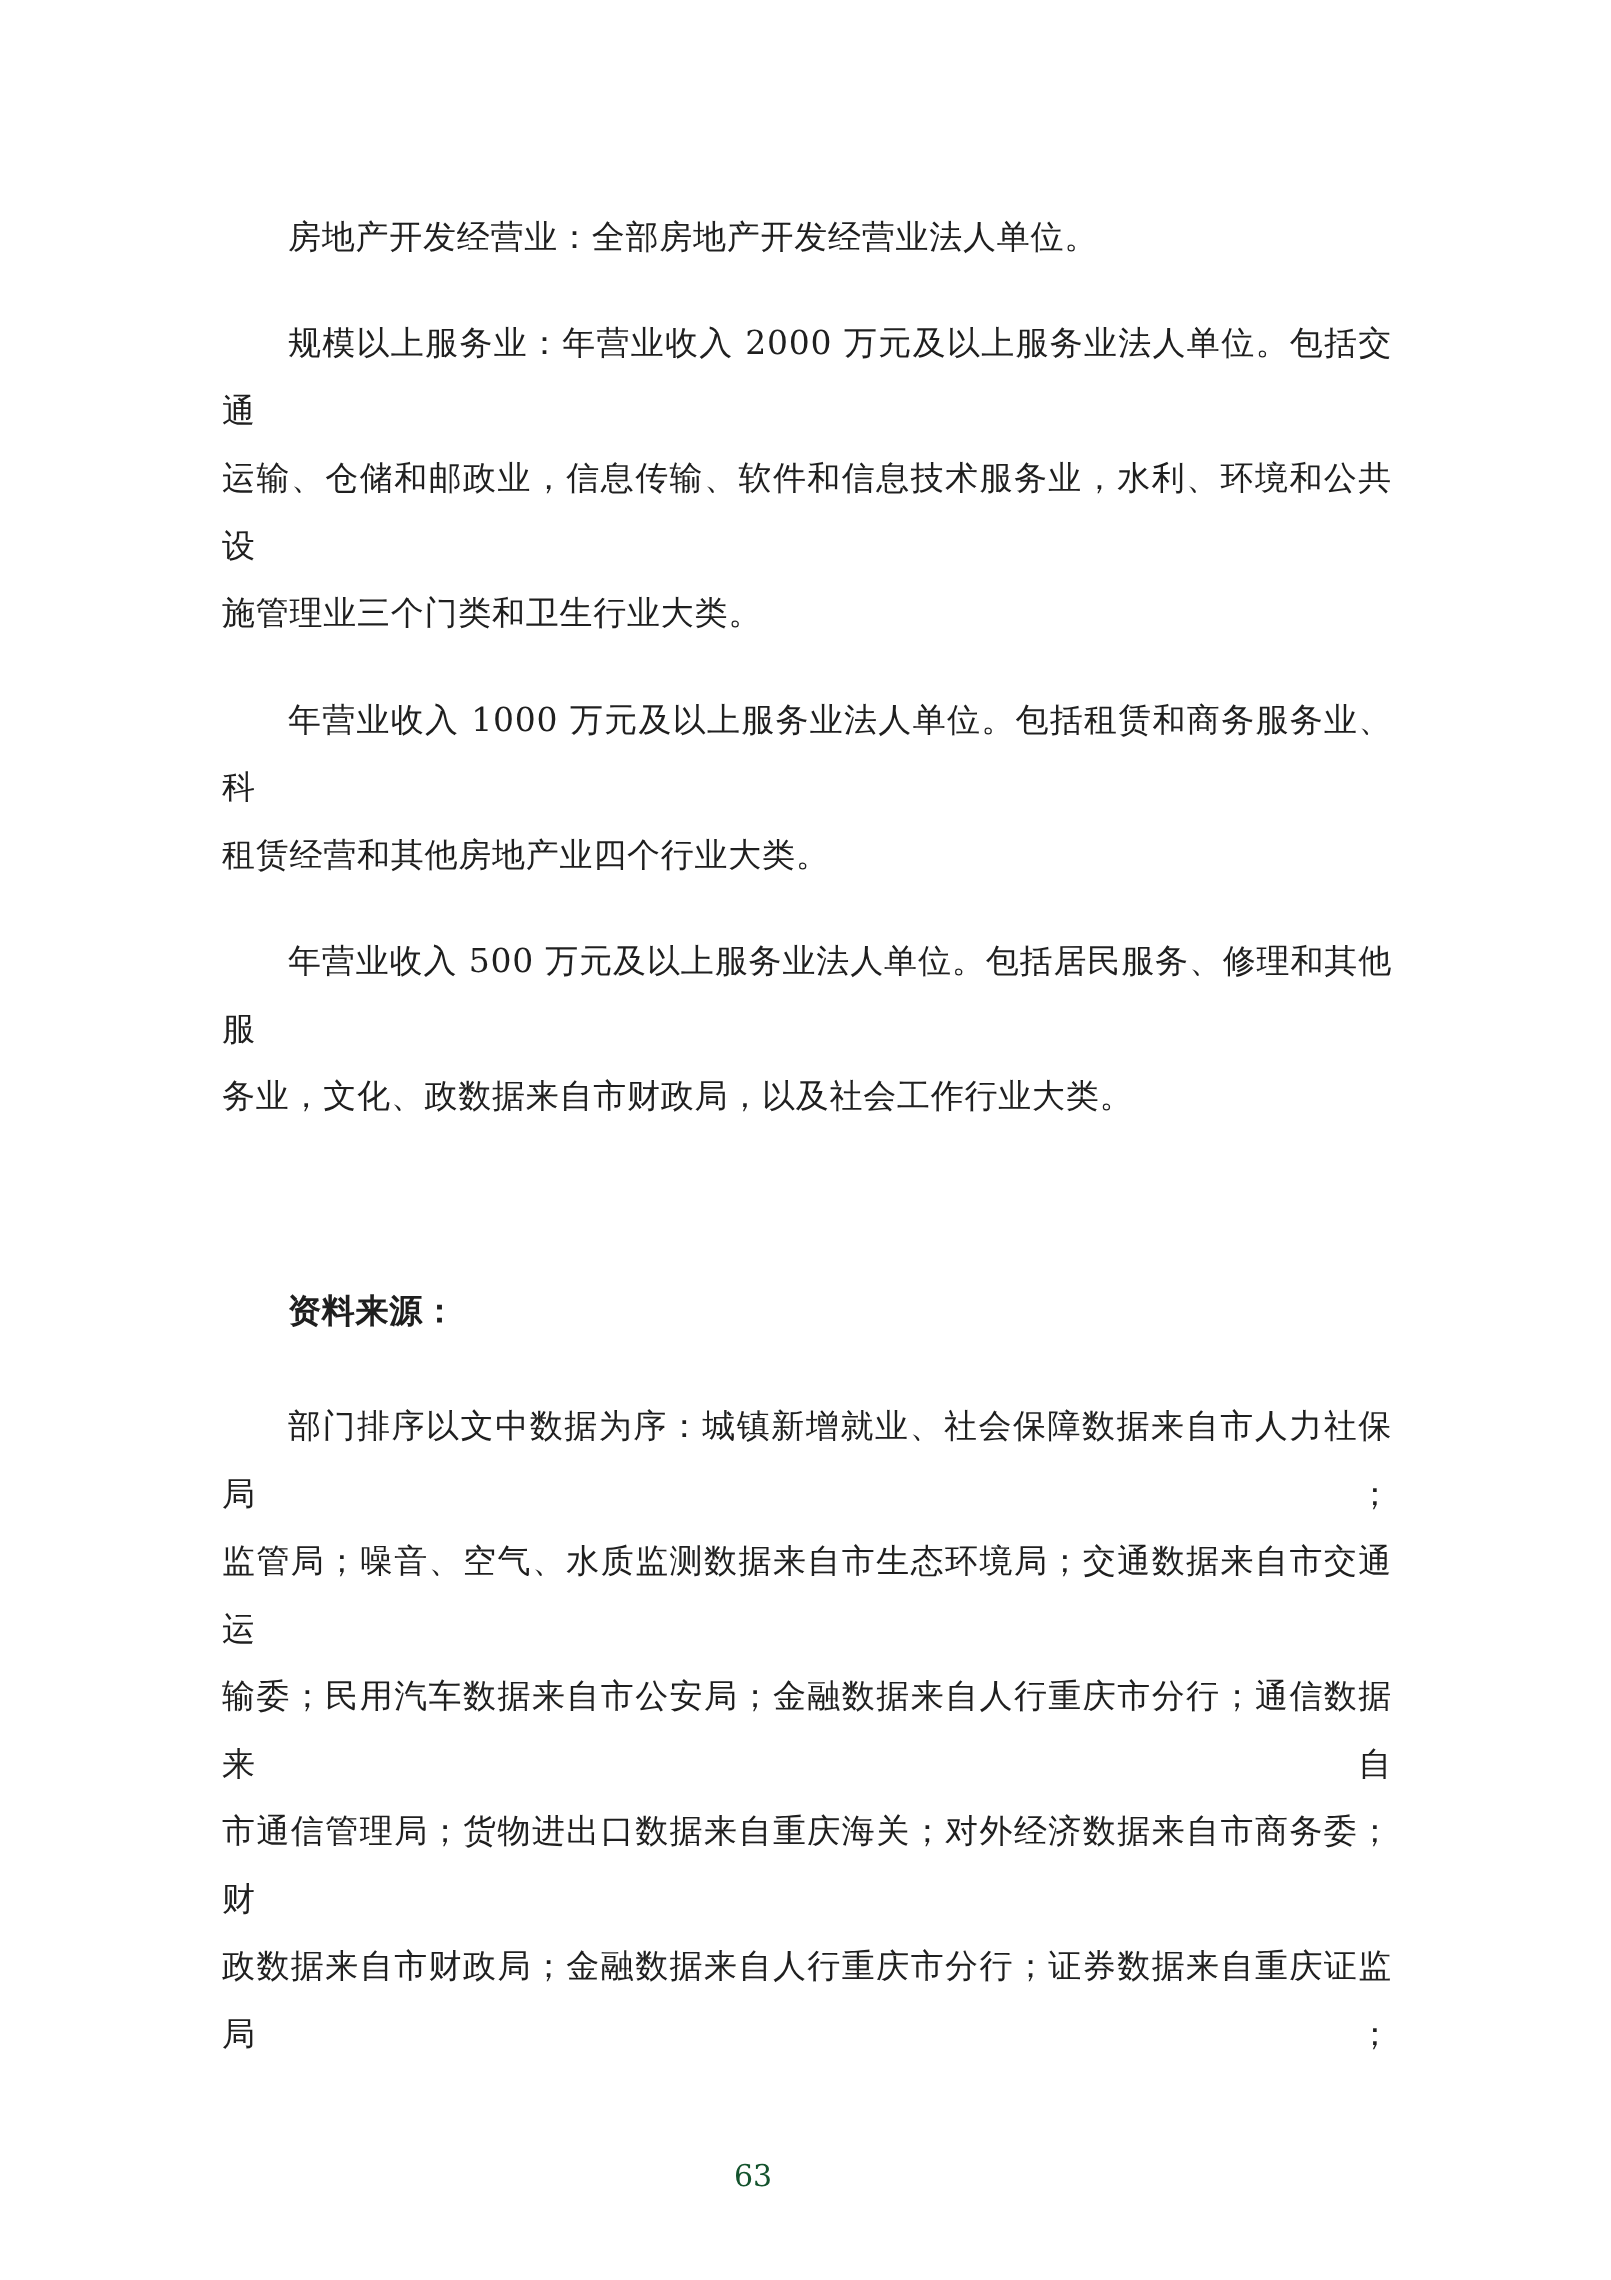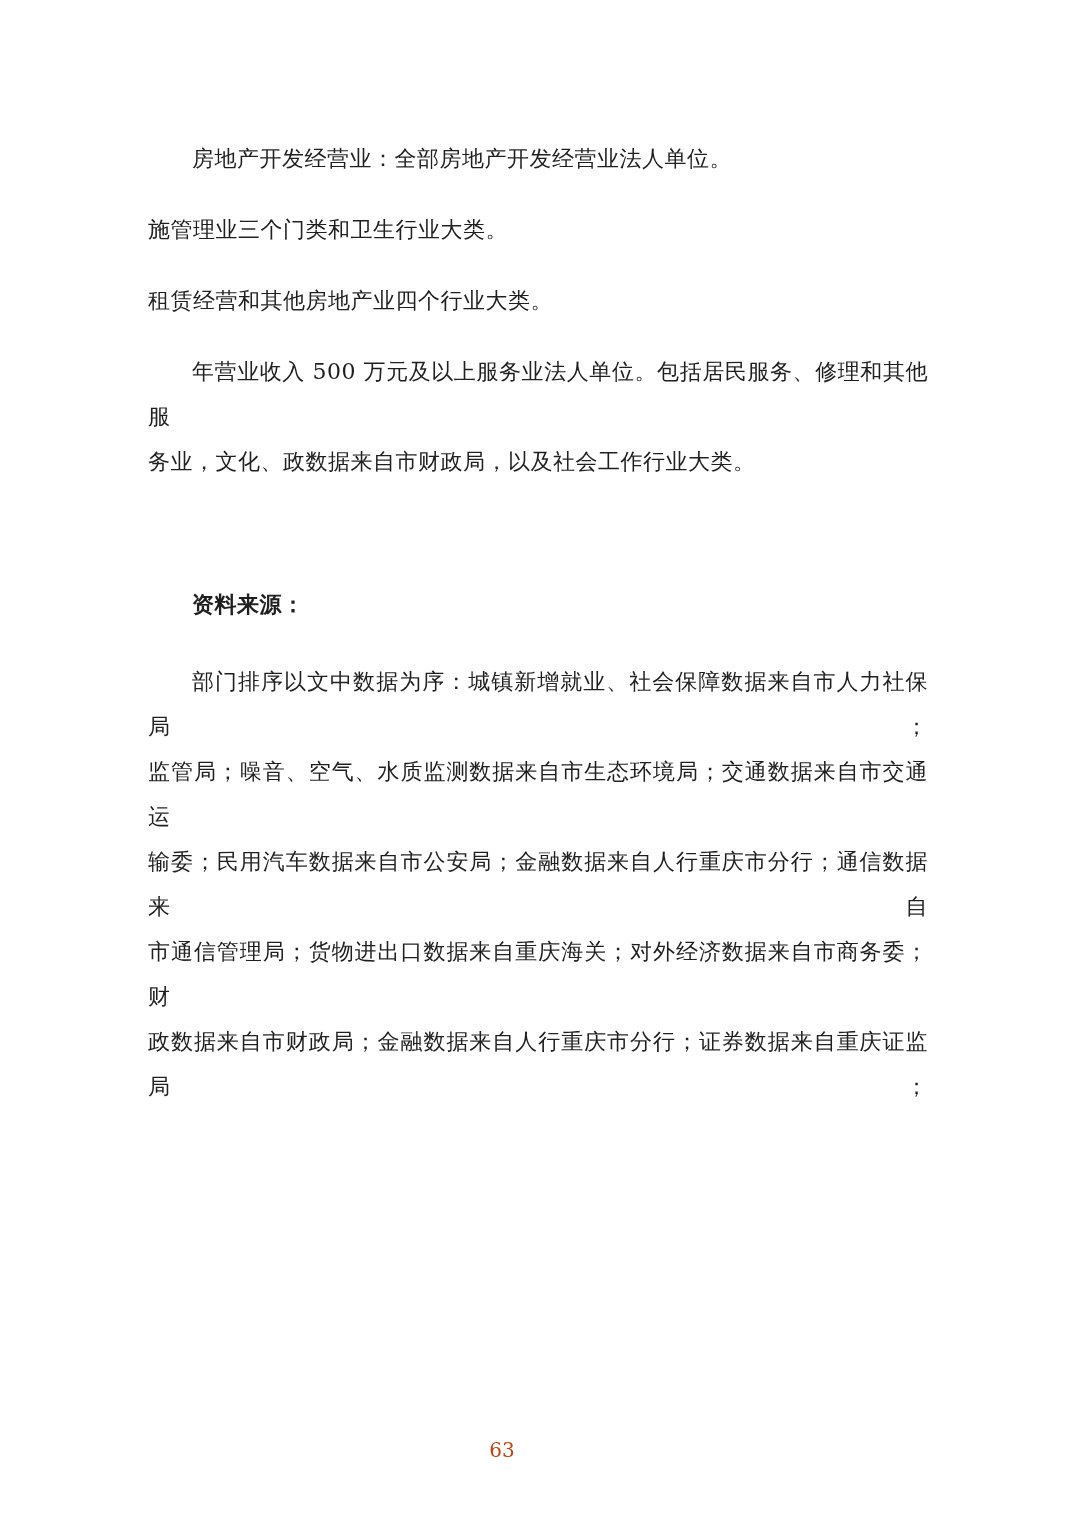--- a/index.html
+++ b/index.html
@@ -43,38 +43,41 @@
     font-weight: bold;
   }
   .page-number {
     position: absolute;
     left: 0;
     right: 0;
     top: 1436px;
     text-align: center;
     font-size: 20px;
     line-height: 28px;
-    color: #c2410c;
+    color: #14532d;
   }
 </style>
 </head>
 <body>
 
 <div class="page">
   <div class="content">
 
     <p class="para">
       <span class="line indent">房地产开发经营业：全部房地产开发经营业法人单位。</span>
     </p>
 
     <p class="para">
+      <span class="line indent fill">规模以上服务业：年营业收入 2000 万元及以上服务业法人单位。包括交通</span>
+      <span class="line fill">运输、仓储和邮政业，信息传输、软件和信息技术服务业，水利、环境和公共设</span>
       <span class="line">施管理业三个门类和卫生行业大类。</span>
     </p>
 
     <p class="para">
+      <span class="line indent fill">年营业收入 1000 万元及以上服务业法人单位。包括租赁和商务服务业、科</span>
       <span class="line">租赁经营和其他房地产业四个行业大类。</span>
     </p>
 
     <p class="para">
       <span class="line indent fill">年营业收入 500 万元及以上服务业法人单位。包括居民服务、修理和其他服</span>
       <span class="line">务业，文化、政数据来自市财政局，以及社会工作行业大类。</span>
     </p>
 
     <p class="para sources-heading">
       <span class="line indent">资料来源：</span>

